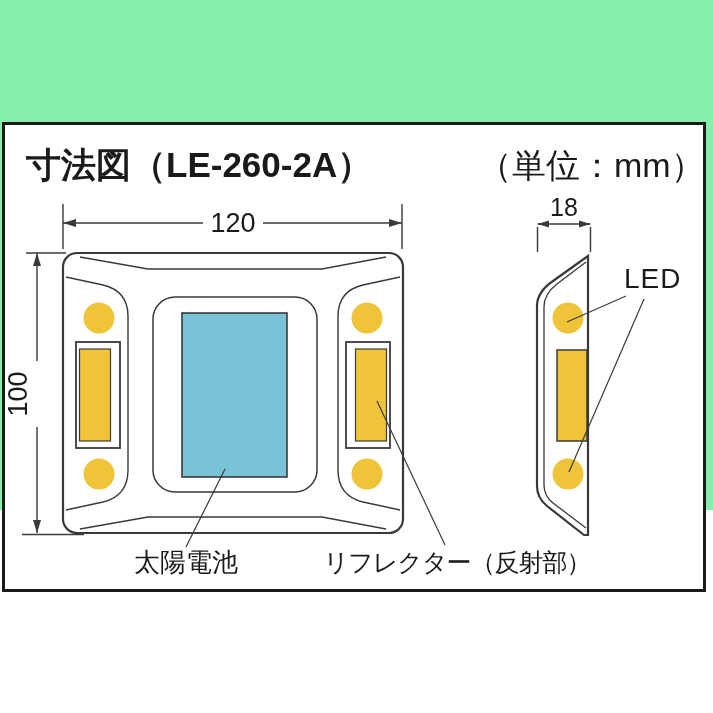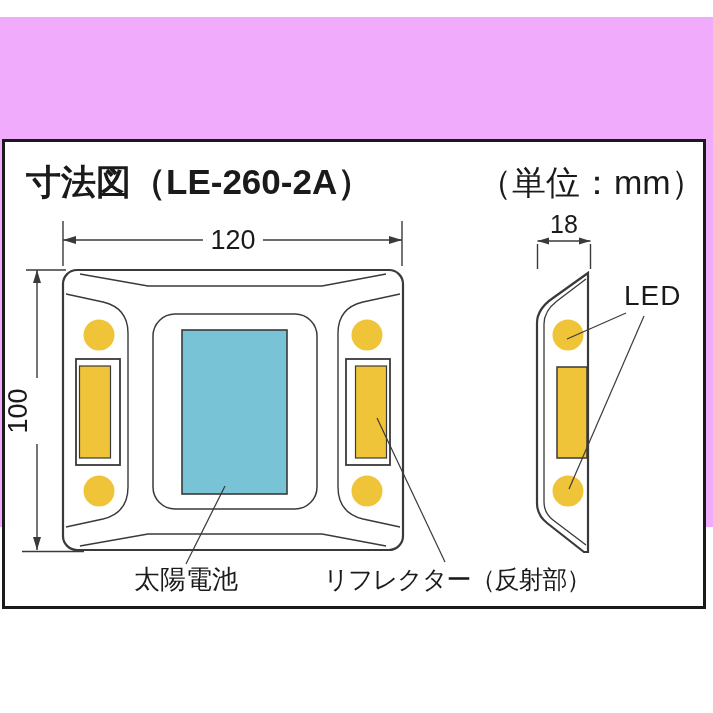--- a/index.html
+++ b/index.html
@@ -7,23 +7,22 @@
     padding: 0;
     background: #ffffff;
     width: 713px;
     height: 713px;
     overflow: hidden;
   }
   .canvas {
     position: relative;
     width: 713px;
     height: 510px;
-    background: #f0abfc;
+    background: #86efac;
     font-family: "Liberation Sans", sans-serif;
-    margin-top: 17px;
   }
   svg text {
     font-family: "Liberation Sans", sans-serif;
     fill: #1a1a1a;
   }
   .t-title   { font-size: 35px; font-weight: 600; letter-spacing: 0px; }
   .t-unit    { font-size: 34px; font-weight: 500; }
   .t-dim     { font-size: 27px; font-weight: 400; }
   .t-dim-sm  { font-size: 25px; font-weight: 400; }
   .t-label   { font-size: 26px; font-weight: 500; }

